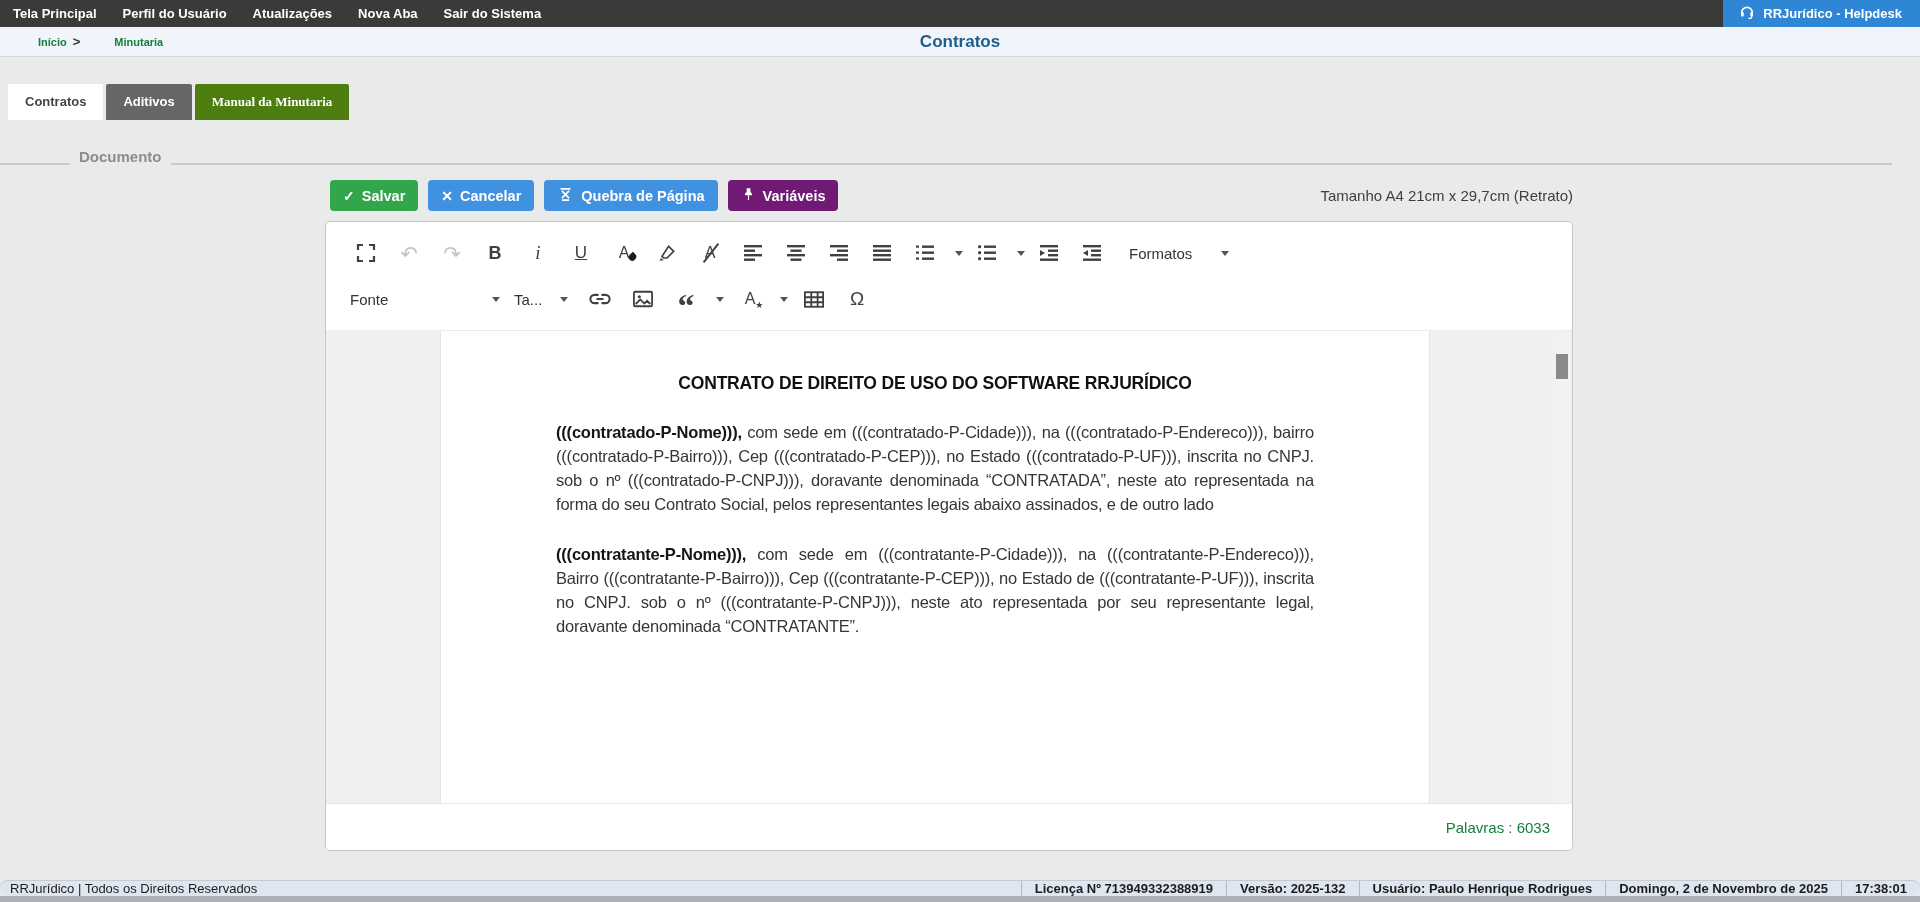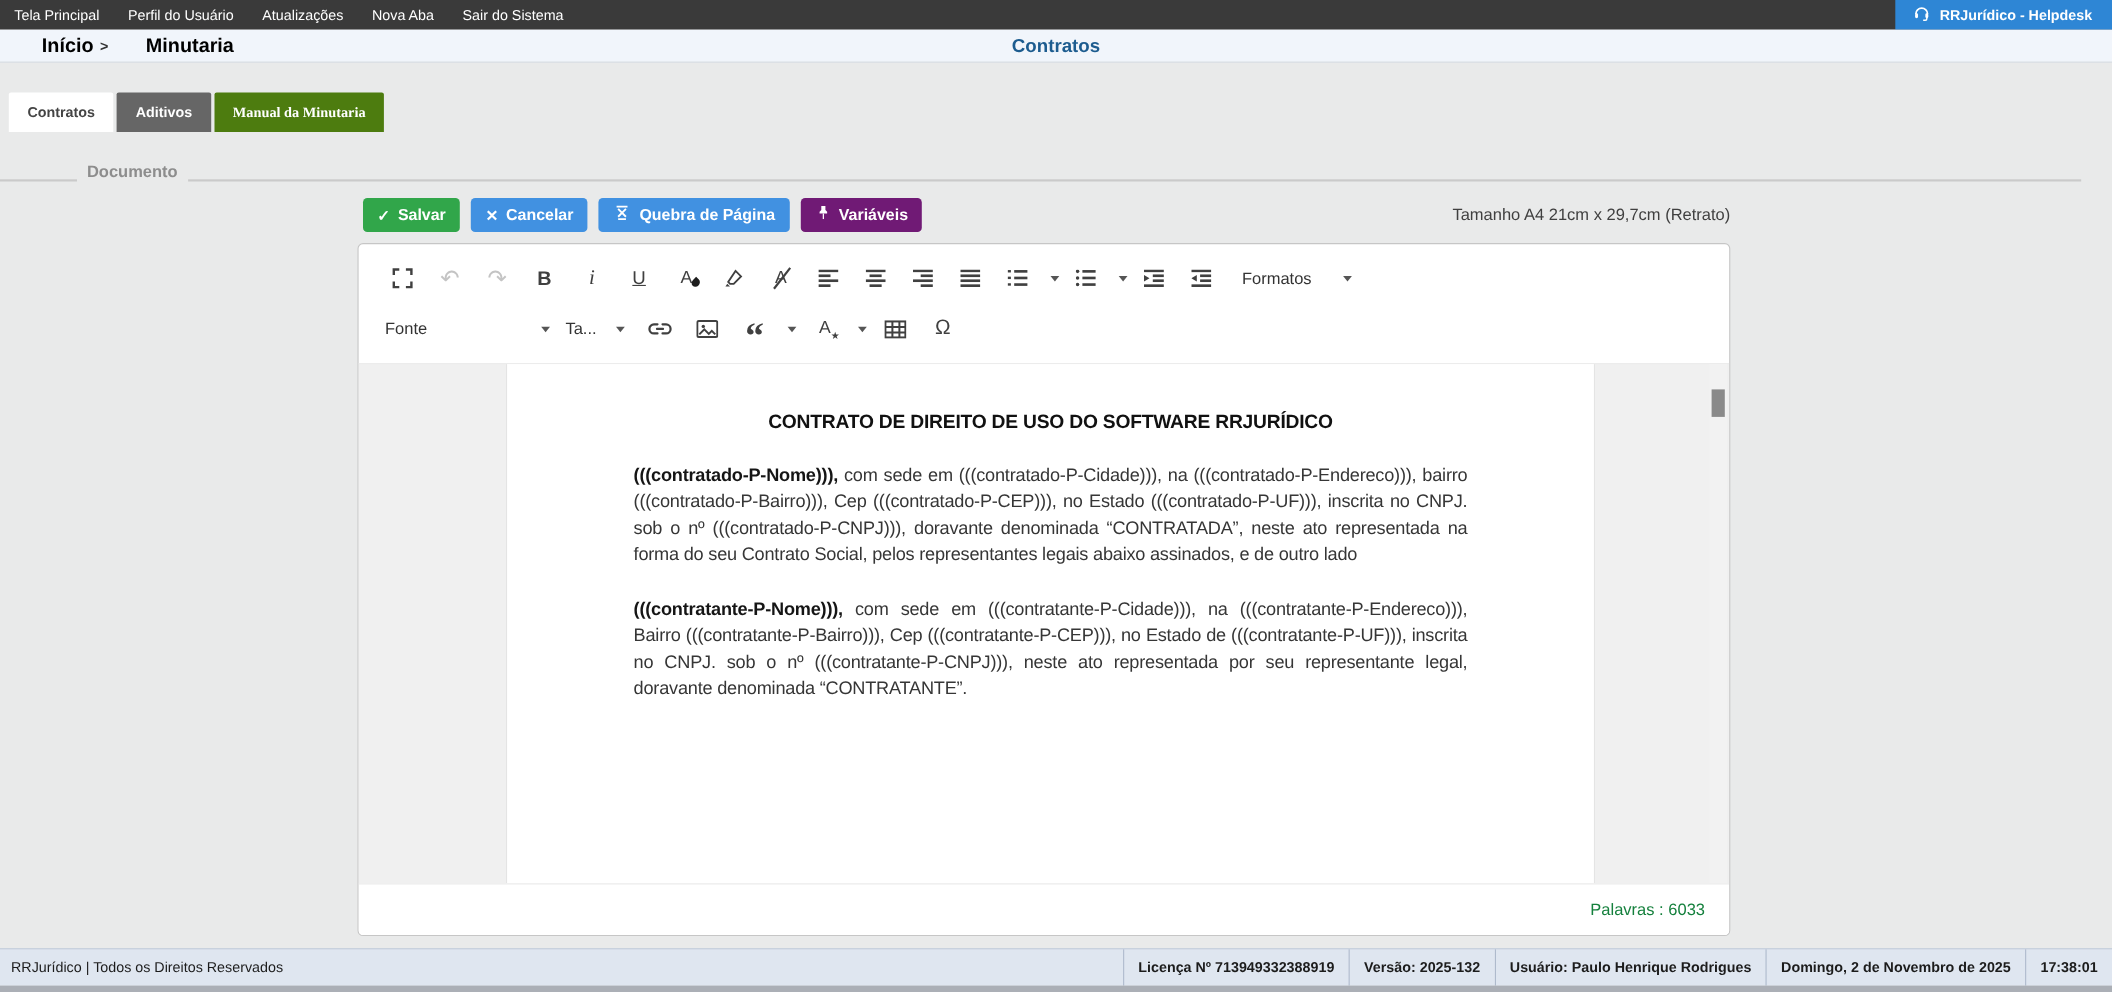--- a/index.html
+++ b/index.html
@@ -1,28 +1,28 @@
 <!DOCTYPE html>
 <html><head>
 <meta charset="utf-8">
 <style>
   * { box-sizing: border-box; margin: 0; padding: 0; }
   html,body { width:1920px; height:902px; overflow:hidden; }
   body { font-family:"Liberation Sans", sans-serif; display:flex; flex-direction:column; background:#e9eaea; }
 
   
   .navbar { height:27px; background:#3a3a3a; display:flex; align-items:stretch; flex:0 0 auto; }
-  .nav-item { color:#fff; font-weight:normal; font-size:13px; padding:0 13px; display:flex; align-items:center; cursor:pointer; }
+  .nav-item { color:#fff; font-weight:bold; font-size:13px; padding:0 13px; display:flex; align-items:center; cursor:pointer; }
   .helpdesk { margin-left:auto; background:#2e86d5; color:#fff; font-weight:bold; font-size:13px;
               display:flex; align-items:center; gap:8px; padding:0 18px 0 16px; cursor:pointer; }
 
   
   .crumbbar { height:30px; background:#f1f5fb; border-bottom:1px solid #d5d9de; position:relative;
               display:flex; align-items:center; padding-left:10px; flex:0 0 auto; }
-  .crumb { font-size:18px; font-weight:bold; color:#000000; cursor:pointer;padding-left:28px; }
+  .crumb { font-size:11px; font-weight:bold; color:#15803d; cursor:pointer;padding-left:28px; }
   .crumb-sep { font-size:13px; font-weight:bold; color:#333; margin:0 6px; }
   .page-title { position:absolute; left:0; right:0; text-align:center; color:#1d5c8f; font-size:17px; font-weight:bold; pointer-events:none; }
 
   
   .main { flex:1 1 auto; background:#e9eaea; overflow:hidden; }
   .tabs { padding:27px 0 0 8px; display:flex; gap:3px; }
   .tab { height:36px; line-height:36px; padding:0 17px; font-size:13px; font-weight:bold;
          border-radius:2px 2px 0 0; cursor:pointer; }
   .tab.active { background:#fff; color:#444; }
   .tab.gray   { background:#666666; color:#fff; }
@@ -68,37 +68,37 @@
   .formats { width:100px; margin-left:10px; }
   .adrop { position:relative; font-size:16px; }
   .adrop .droplet { position:absolute; right:-7px; bottom:1px; width:7px; height:8px; background:#1d1d1d;
                     border-radius:0 50% 50% 50%; transform:rotate(45deg); }
   .aclear { position:relative; font-size:16px; }
   .aclear .slash { position:absolute; left:5px; top:-3px; width:2px; height:24px; background:#404040; transform:rotate(38deg); }
   .astar { position:relative; font-size:16px; }
   .astar .star { position:absolute; right:-8px; bottom:-2px; font-size:9px; }
 
   .content { flex:1 1 auto; background:#f0f0f0; position:relative; overflow:hidden; border-top:1px solid #ececec; }
-  .page { position:absolute; left:134px; top:0; bottom:0; width:990px; background:#fff;
+  .page { position:absolute; left:114px; top:0; bottom:0; width:990px; background:#fff;
           border-left:1px solid #e4e4e4; border-right:1px solid #e4e4e4; cursor:text; }
   .doc { width:758px; margin:0 auto; padding-top:42px; color:#333; }
   .doc-title { text-align:center; font-weight:bold; font-size:17.5px; color:#111; letter-spacing:-0.2px; }
   .doc-intro { margin-top:32px; font-size:16.5px; color:#4f4f4f; }
   .doc-p { margin-top:26px; font-size:16.5px; line-height:24px; text-align:justify; color:#363636; letter-spacing:-0.2px; }
   .doc-p b { color:#151515;margin-top:48px; }
   .vscroll { position:absolute; right:2px; top:0; bottom:0; width:16px; background:#f2f2f2; cursor:pointer; }
   .vthumb { position:absolute; left:2px; top:23px; width:12px; height:25px; background:#8a8a8a; cursor:grab; }
 
   .statusbar { height:47px; flex:0 0 auto; background:#fff; border-top:1px solid #e7e7e7;
                display:flex; align-items:center; justify-content:flex-end; padding-right:22px; }
   .wordcount { color:#15803d; font-size:15px; }
 
   
-  .footer { height:34px; flex:0 0 auto; background:#dfe6f0; border-top:1px solid #c3cbd9;
-            display:flex; align-items:stretch; font-size:13px; color:#1c1c1c; }
+  .footer { height:16px; flex:0 0 auto; background:#dfe6f0; border-top:1px solid #c3cbd9;
+            display:flex; align-items:stretch; font-size:13px; color:#1c1c1c;border-radius:11px; }
   .footer-left { display:flex; align-items:center; padding-left:10px; }
   .footer-cells { margin-left:auto; display:flex;font-weight:bold; }
   .fcell { display:flex; align-items:center; padding:0 13px; border-left:1px solid #aebacc; }
   .bottomstrip { height:6px; flex:0 0 auto; background:#abafb6; }
 </style>
 </head>
 <body>
 
 <div class="navbar">
   <div class="nav-item">Tela Principal</div>

